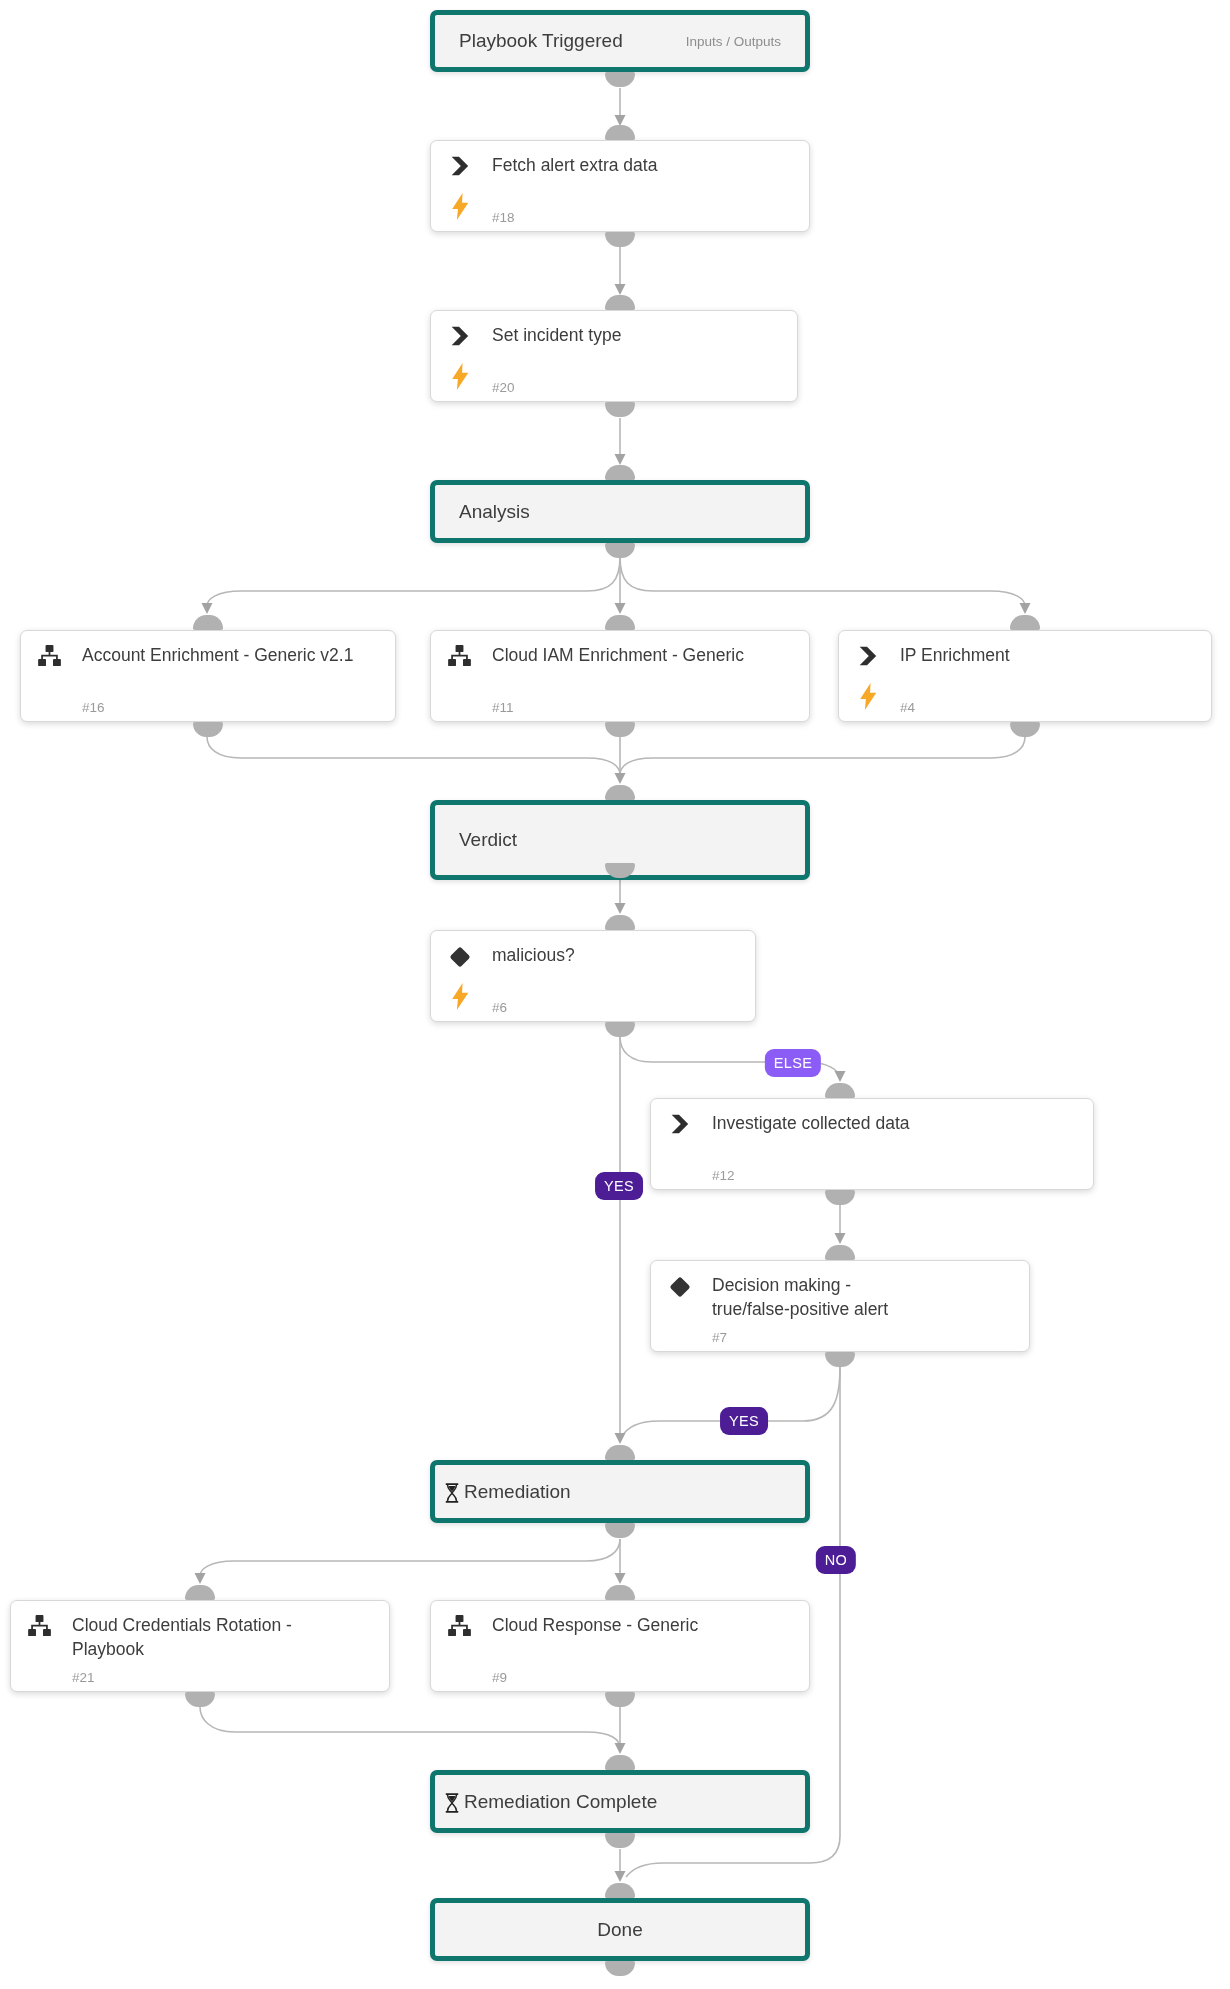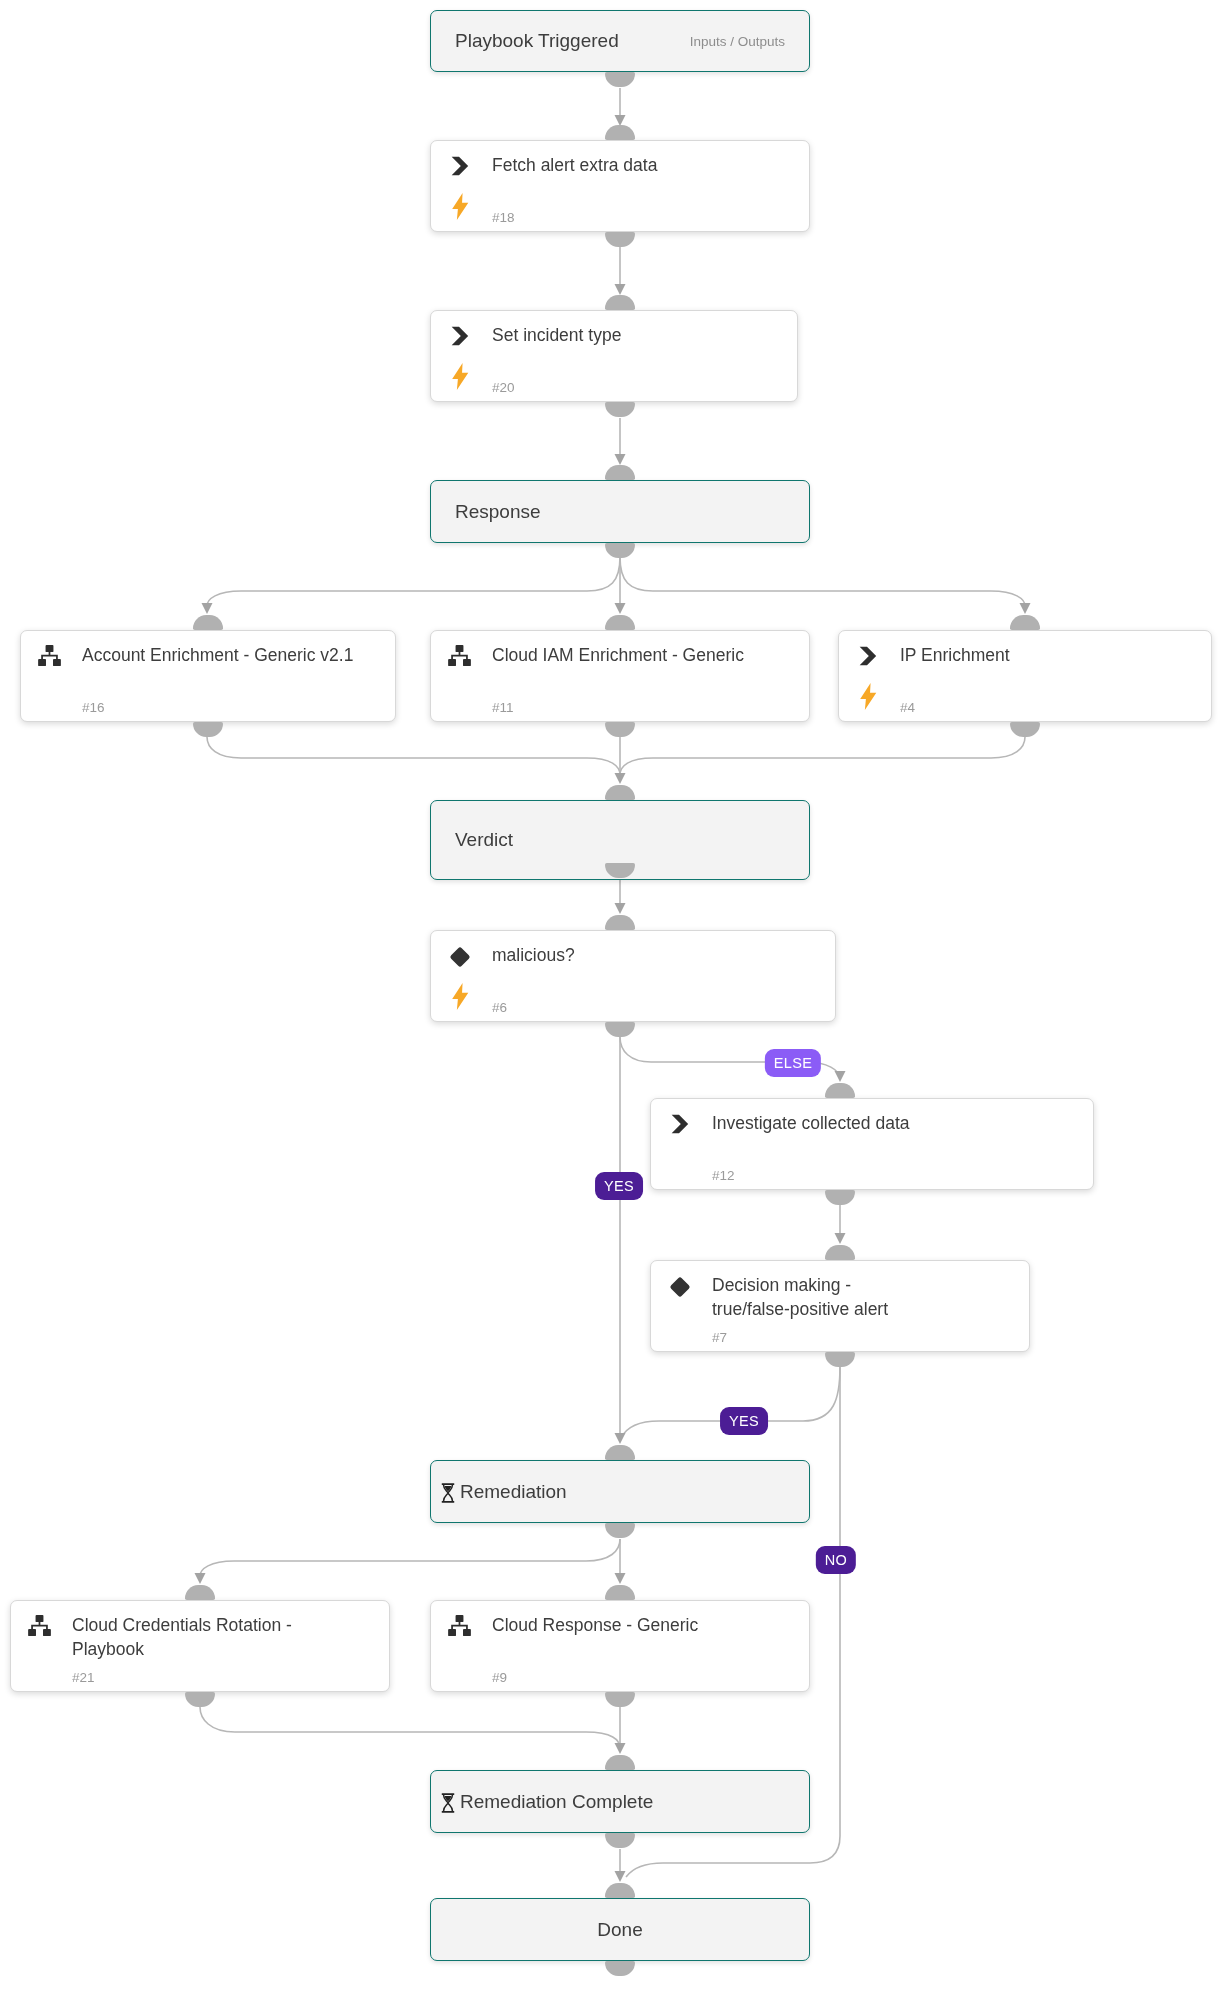--- a/index.html
+++ b/index.html
@@ -1,21 +1,21 @@
 <!DOCTYPE html>
 <html><head>
 <meta charset="utf-8">
 <style>
   html,body{margin:0;padding:0;background:#ffffff;}
   #canvas{position:relative;width:1230px;height:1989px;background:#ffffff;
           font-family:"Liberation Sans",sans-serif;overflow:hidden;}
   #edges{position:absolute;left:0;top:0;z-index:1;}
   .node{position:absolute;z-index:3;box-sizing:border-box;border-radius:7px;}
   .task{background:#ffffff;border:1px solid #d8d8d8;box-shadow:0 2px 6px rgba(0,0,0,0.15);}
-  .section{background:#f3f3f3;border:1px solid #0f766e;box-shadow:0 2px 5px rgba(0,0,0,0.12);
+  .section{background:#f3f3f3;border:5px solid #0f766e;box-shadow:0 2px 5px rgba(0,0,0,0.12);
            display:flex;align-items:center;padding:0 24px;}
   .section.with-icon{padding-left:9px;}
   .section-title{font-size:19px;color:#3d3d3d;}
   .right-label{margin-left:auto;font-size:13.5px;color:#8d8d8d;}
   .task-title{position:absolute;left:61px;top:13px;right:8px;}
   .title-line{font-size:17.5px;line-height:23.5px;color:#3d3d3d;white-space:nowrap;}
   .task-num{position:absolute;left:61px;top:69px;font-size:13.5px;color:#9a9a9a;}
   .icon{display:inline-flex;align-items:center;justify-content:center;}
   .task .icon-chevron,.task .icon-playbook,.task .icon-diamond{position:absolute;left:17px;top:14px;}
   .task .icon-lightning{position:absolute;left:21px;top:52px;}
@@ -108,21 +108,21 @@
       <span class="icon icon-lightning">
         <svg width="17" height="27" viewBox="0 0 16 26">
           <polygon points="10,0 0,15.5 5.5,15.5 4.5,26 15.5,9.5 9.5,9.5" fill="#f7a827"></polygon>
         </svg>
       </span>
       <div class="task-num">#20</div>
     </div>
     <div class="dome dome-top" style="left: 605px; top: 295px;"></div>
     <div class="dome dome-bottom" style="left: 605px; top: 402px;"></div>
     <div class="node section" style="left: 430px; top: 480px; width: 380px; height: 63px;">
-      <span class="section-title">Response</span>
+      <span class="section-title">Analysis</span>
     </div>
     <div class="dome dome-top" style="left: 605px; top: 465px;"></div>
     <div class="dome dome-bottom" style="left: 605px; top: 543px;"></div>
     <div class="node task" style="left: 20px; top: 630px; width: 376px; height: 92px;">
       <span class="icon icon-playbook">
         <svg width="23" height="21" viewBox="0 0 26 24">
           <rect x="8.5" y="0" width="9" height="8" rx="1" fill="#2e2e2e"></rect>
           <path d="M13 8 v4 M4.5 16 v-4 h17 v4" stroke="#2e2e2e" stroke-width="2" fill="none"></path>
           <rect x="0" y="16" width="9" height="8" rx="1" fill="#2e2e2e"></rect>
           <rect x="17" y="16" width="9" height="8" rx="1" fill="#2e2e2e"></rect>
@@ -167,21 +167,21 @@
       </span>
       <div class="task-num">#4</div>
     </div>
     <div class="dome dome-top" style="left: 1010px; top: 615px;"></div>
     <div class="dome dome-bottom" style="left: 1010px; top: 722px;"></div>
     <div class="node section" style="left: 430px; top: 800px; width: 380px; height: 80px;">
       <span class="section-title">Verdict</span>
     </div>
     <div class="dome dome-top" style="left: 605px; top: 785px;"></div>
     <div class="dome dome-bottom" style="left: 605px; top: 863px;"></div>
-    <div class="node task" style="left: 430px; top: 930px; width: 406px; height: 92px;">
+    <div class="node task" style="left: 430px; top: 930px; width: 326px; height: 92px;">
       <span class="icon icon-diamond">
         <svg width="24" height="24" viewBox="0 0 24 24">
           <rect x="4.5" y="4.5" width="15" height="15" rx="2.5" transform="rotate(45 12 12)" fill="#333333"></rect>
         </svg>
       </span>
       <div class="task-title">
         <div class="title-line">malicious?</div>
       </div>
       <span class="icon icon-lightning">
         <svg width="17" height="27" viewBox="0 0 16 26">

